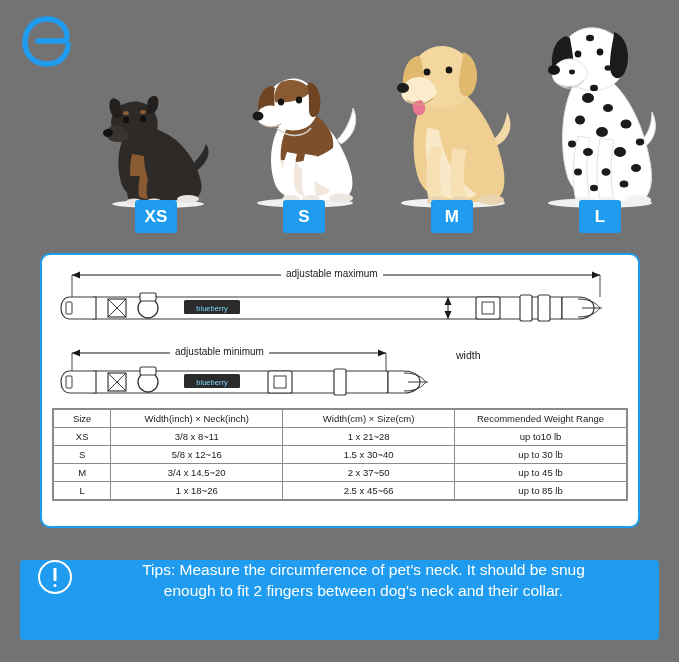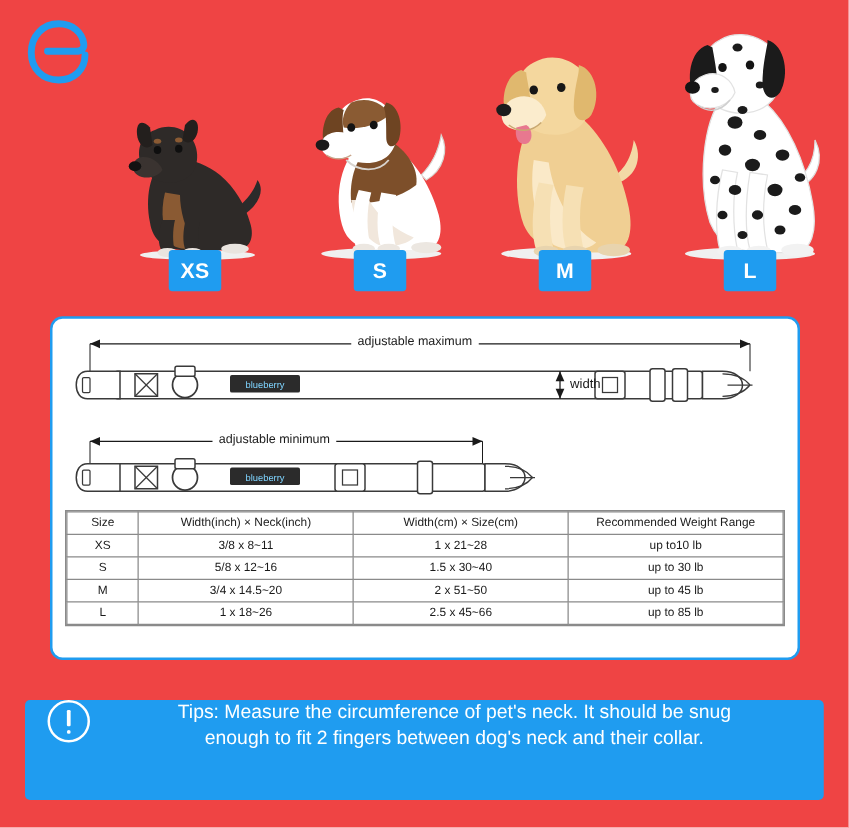--- a/index.html
+++ b/index.html
@@ -9,21 +9,21 @@
     width: 679px;
     height: 662px;
     background: #ffffff;
     font-family: "Liberation Sans", sans-serif;
     overflow: hidden;
   }
   .page {
     position: relative;
     width: 679px;
     height: 662px;
-    background: #ef4444;
+    background: #737373;
   }
 
   
   .logo {
     position: absolute;
     left: 20px;
     top: 14px;
     width: 54px;
     height: 54px;
   }
@@ -106,20 +106,21 @@
     color: #1a1a1a;
     background: #ffffff;
     padding: 0 5px;
     white-space: nowrap;
   }
   .width-label {
     position: absolute;
     font-size: 10.5px;
     color: #1a1a1a;
     white-space: nowrap;
+    margin-top: 48px;
   }
 
   
   .table-wrap {
     position: absolute;
     left: 10px;
     right: 10px;
     top: 153px;
     border: 1px solid #8a8a8a;
   }
@@ -490,21 +491,21 @@
             </tr>
             <tr>
               <td>S</td>
               <td>5/8 x 12~16</td>
               <td>1.5 x 30~40</td>
               <td>up to 30 lb</td>
             </tr>
             <tr>
               <td>M</td>
               <td>3/4 x 14.5~20</td>
-              <td>2 x 51~50</td>
+              <td>2 x 37~50</td>
               <td>up to 45 lb</td>
             </tr>
             <tr>
               <td>L</td>
               <td>1 x 18~26</td>
               <td>2.5 x 45~66</td>
               <td>up to 85 lb</td>
             </tr>
           </tbody>
         </table>

